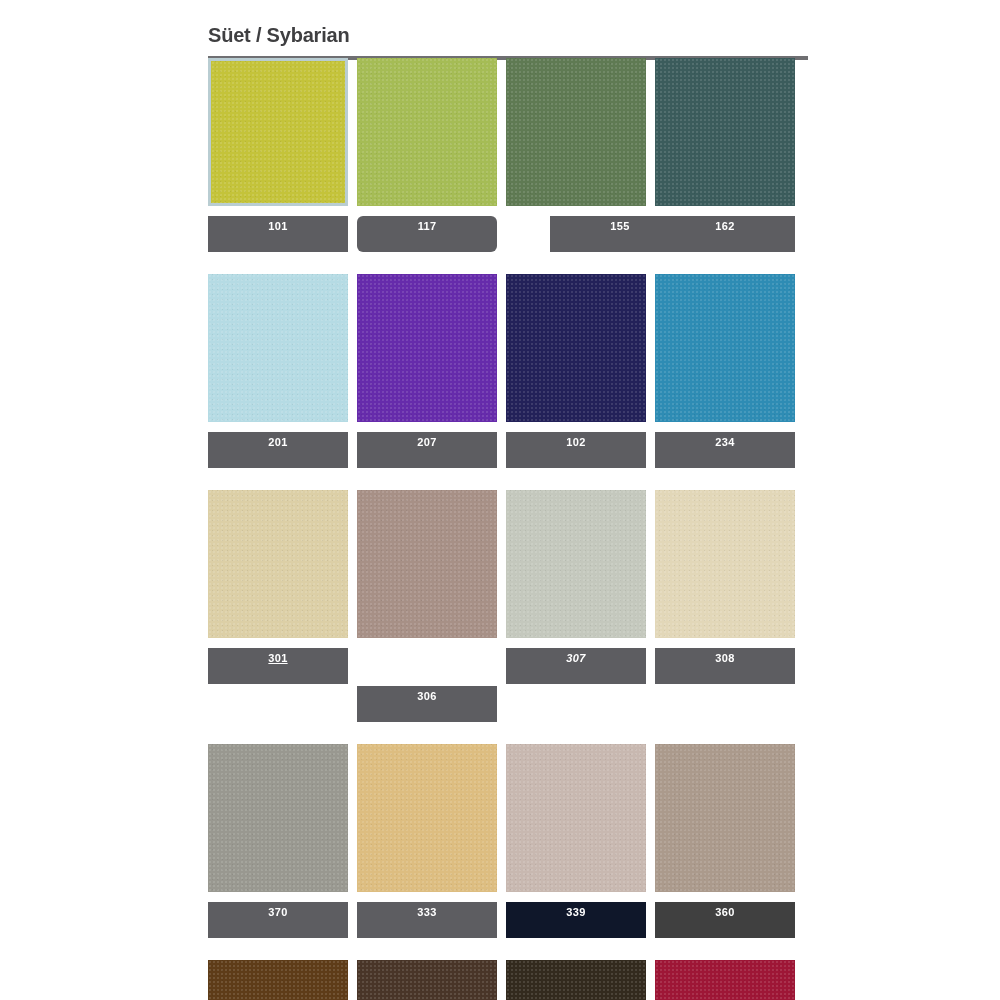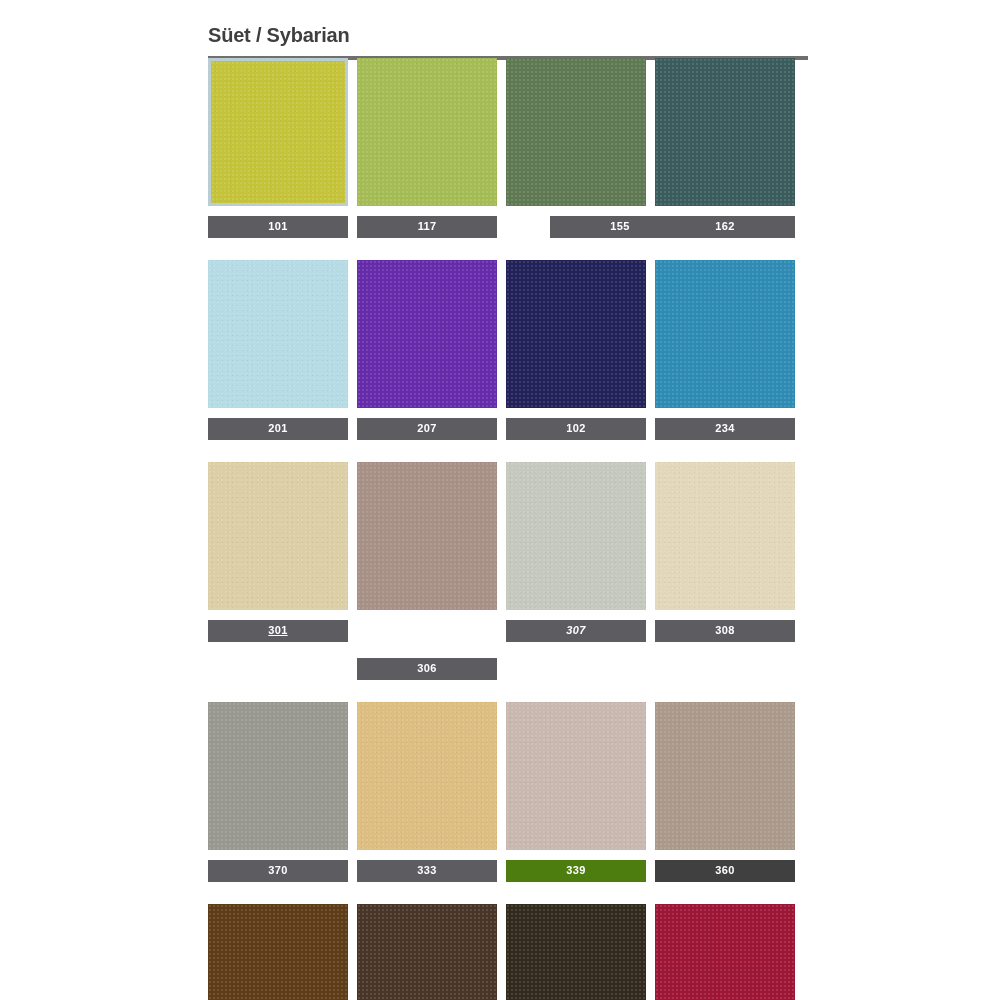--- a/index.html
+++ b/index.html
@@ -86,21 +86,21 @@
     background-image:
       radial-gradient(rgba(255,255,255,0.13) 0.7px, transparent 0.8px),
       radial-gradient(rgba(0,0,0,0.07) 0.7px, transparent 0.8px);
     background-size: 4px 4px, 5px 5px;
     background-position: 0 0, 2px 3px;
     pointer-events: none;
   }
 
   .swatch-label {
     width: 140px;
-    height: 22px;
+    height: 36px;
     margin-top: 10px;
     background: #5d5d61;
     color: #ffffff;
     font-size: 11px;
     font-weight: bold;
     line-height: 20px;
     text-align: center;
     letter-spacing: 0.3px;
     box-sizing: border-box;
   }
@@ -115,21 +115,21 @@
     <div class="title-rule"></div>
   </div>
 
   <div class="swatch-grid">
       <div class="swatch-cell">
         <div class="swatch-chip is-selected" style="background-color: rgb(196, 195, 58); border-color: rgb(185, 205, 210);"></div>
         <div class="swatch-label" style="background-color: rgb(93, 93, 97); color: rgb(255, 255, 255);">101</div>
       </div>
       <div class="swatch-cell">
         <div class="swatch-chip" style="background-color: rgb(165, 188, 85);"></div>
-        <div class="swatch-label" style="background-color: rgb(93, 93, 97); color: rgb(255, 255, 255);">117</div>
+        <div class="swatch-label" style="background-color: rgb(93, 93, 97); color: rgb(255, 255, 255); border-radius: 6px;">117</div>
       </div>
       <div class="swatch-cell">
         <div class="swatch-chip" style="background-color: rgb(95, 122, 83);"></div>
         <div class="swatch-label" style="background-color: rgb(93, 93, 97); color: rgb(255, 255, 255); margin-left: 44px;">155</div>
       </div>
       <div class="swatch-cell">
         <div class="swatch-chip" style="background-color: rgb(59, 92, 92);"></div>
         <div class="swatch-label" style="background-color: rgb(93, 93, 97); color: rgb(255, 255, 255);">162</div>
       </div>
       <div class="swatch-cell">
@@ -167,21 +167,21 @@
       <div class="swatch-cell">
         <div class="swatch-chip" style="background-color: rgb(153, 152, 144);"></div>
         <div class="swatch-label" style="background-color: rgb(93, 93, 97); color: rgb(255, 255, 255);">370</div>
       </div>
       <div class="swatch-cell">
         <div class="swatch-chip" style="background-color: rgb(221, 189, 128);"></div>
         <div class="swatch-label" style="background-color: rgb(93, 93, 97); color: rgb(255, 255, 255);">333</div>
       </div>
       <div class="swatch-cell">
         <div class="swatch-chip" style="background-color: rgb(200, 184, 176);"></div>
-        <div class="swatch-label" style="background-color: #4d7c0f; color: rgb(255, 255, 255);">339</div>
+        <div class="swatch-label" style="background-color: #0f172a; color: rgb(255, 255, 255);">339</div>
       </div>
       <div class="swatch-cell">
         <div class="swatch-chip" style="background-color: rgb(171, 154, 140);"></div>
         <div class="swatch-label" style="background-color: #404040; color: rgb(255, 255, 255);">360</div>
       </div>
       <div class="swatch-cell">
         <div class="swatch-chip" style="background-color: rgb(94, 60, 24);"></div>
       </div>
       <div class="swatch-cell">
         <div class="swatch-chip" style="background-color: rgb(73, 53, 40);"></div>

